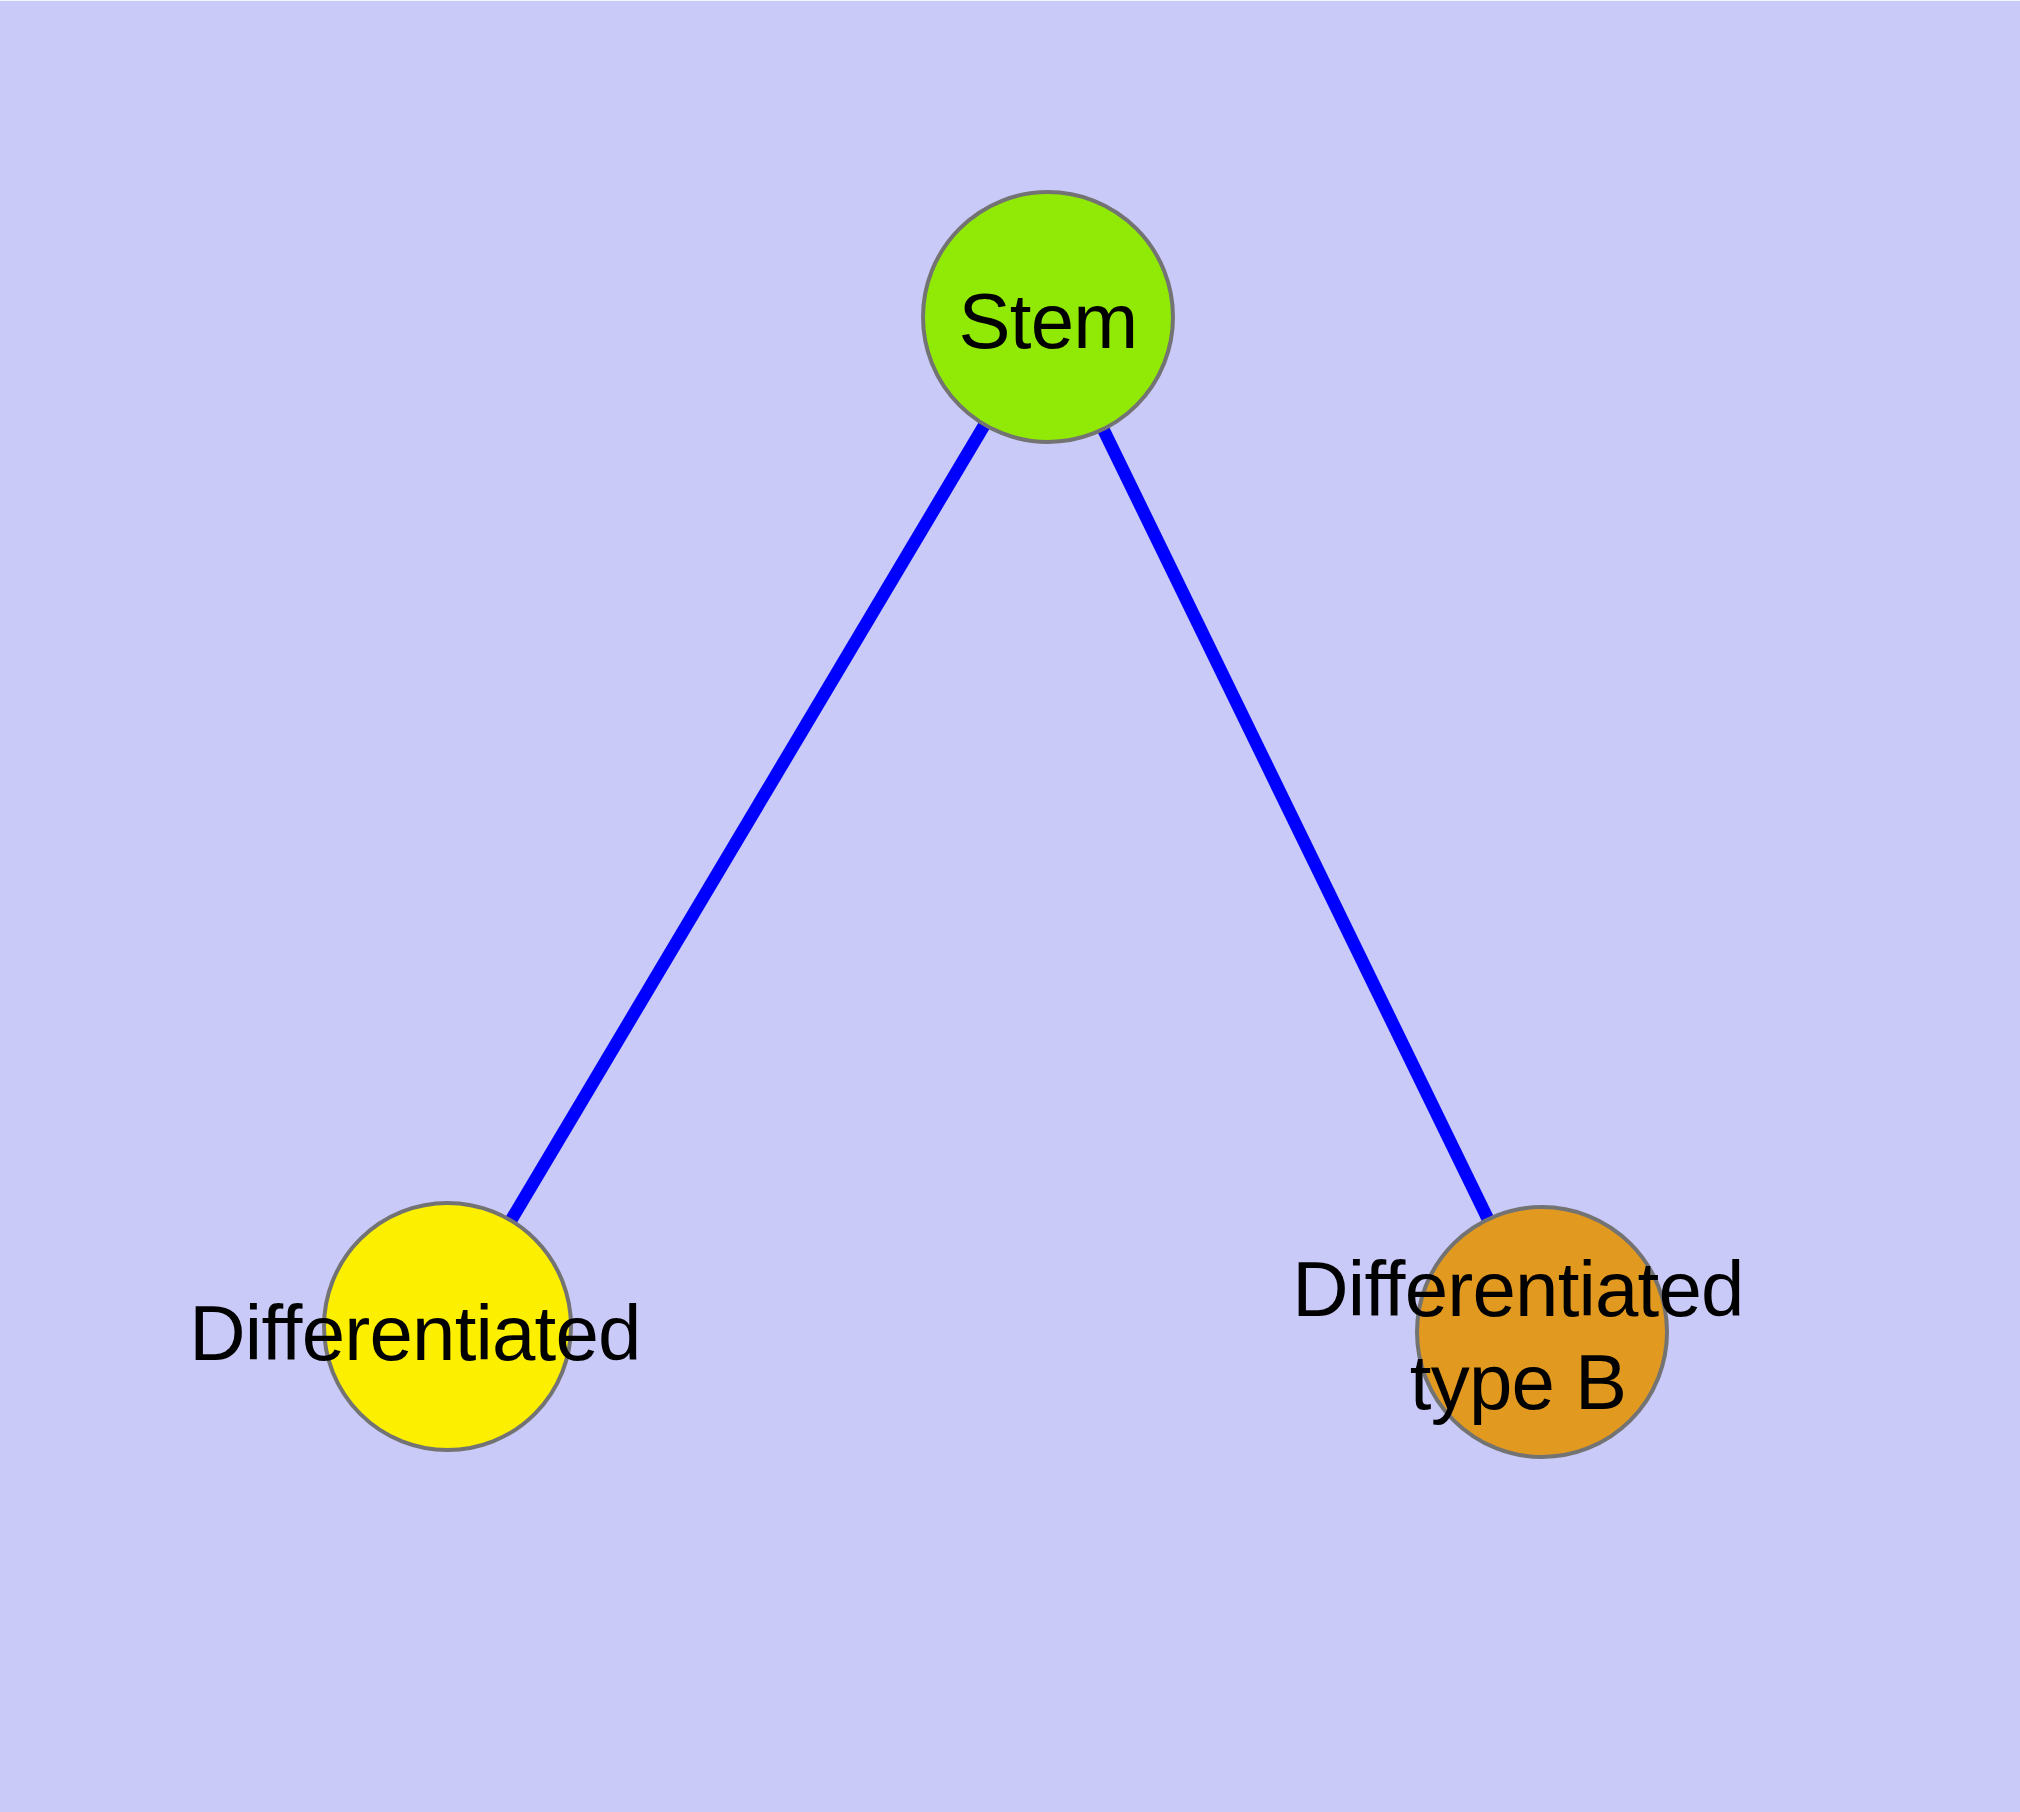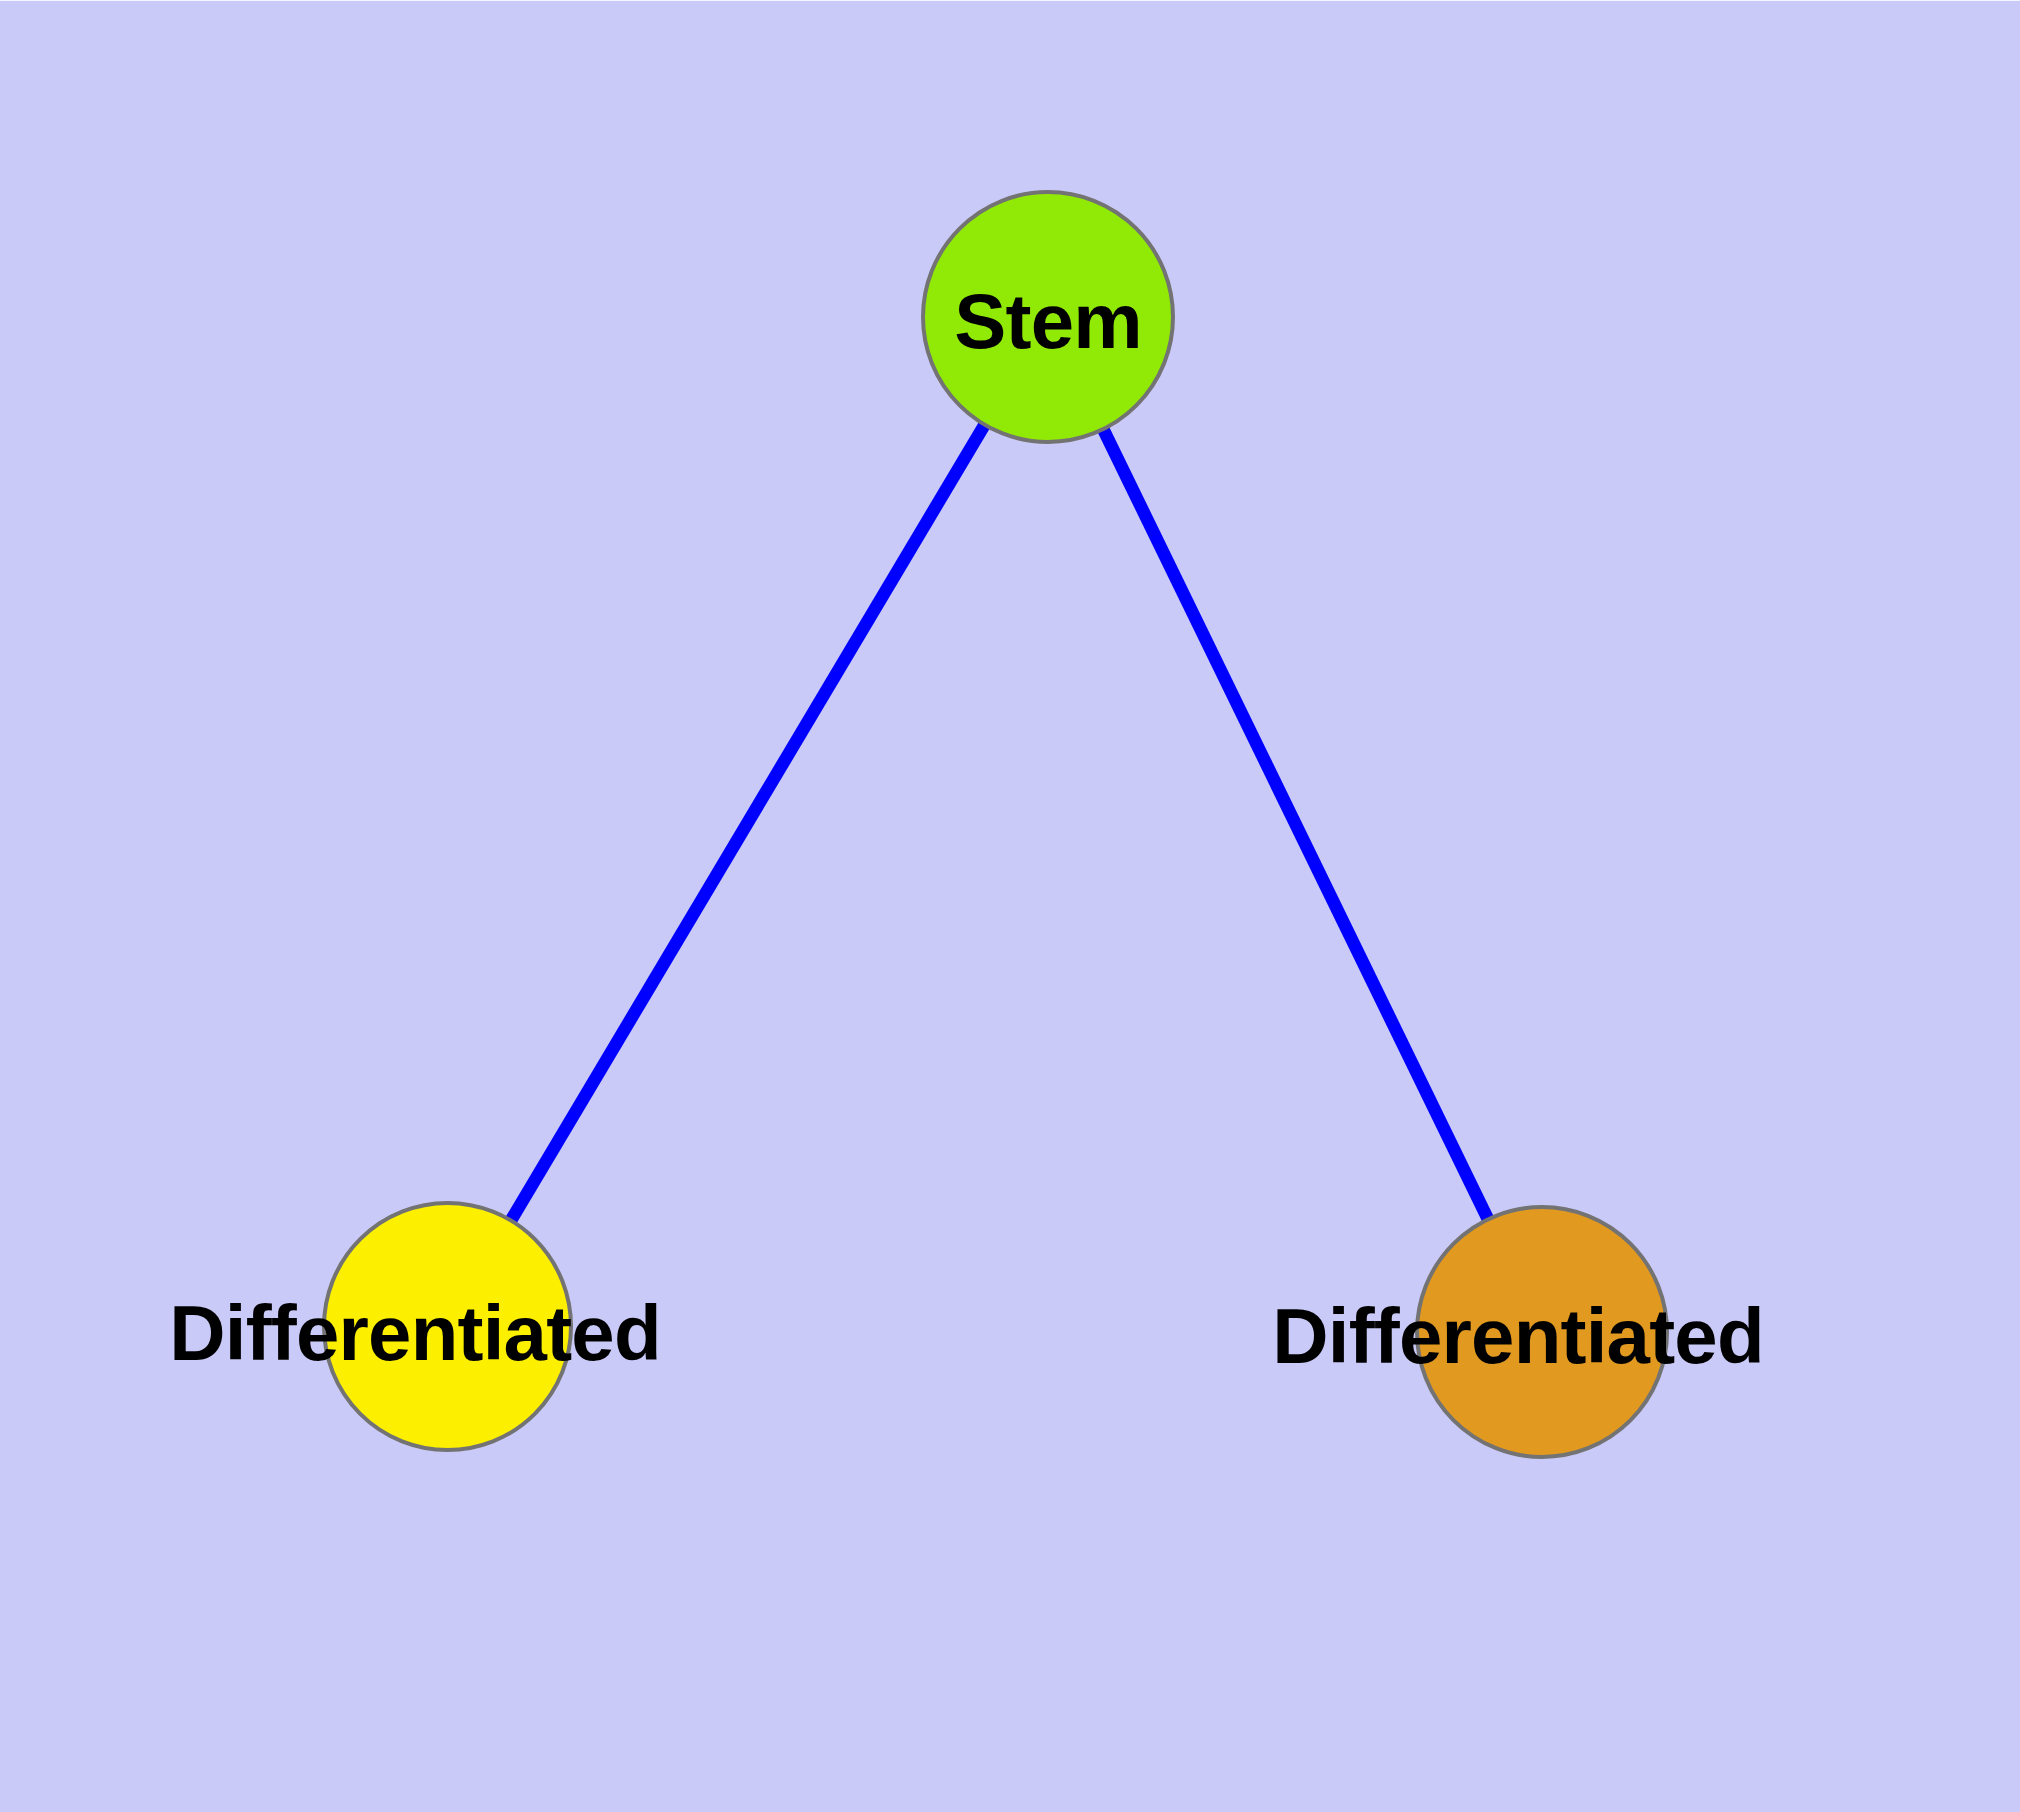--- a/index.html
+++ b/index.html
@@ -52,21 +52,21 @@
     left: 1415px;
     top: 1204px;
     width: 254px;
     height: 254px;
     background: var(--fill-type_b, #E2991F);
   }
   .label {
     position: absolute;
     z-index: 3;
     transform: translate(-50%, -50%);
-    font-weight: bold;
+    font-weight: normal;
     font-size: 78px;
     line-height: 93px;
     color: var(--text, #000000);
     text-align: center;
     white-space: nowrap;
     letter-spacing: -0.8px;
   }
   .label-stem { left: 1048px; top: 320px; }
   .label-type_a { left: 415px; top: 1332px; }
   .label-type_b { left: 1518px; top: 1335px; }
@@ -86,16 +86,17 @@
   <div class="node node-type_b"></div>
 
   <div class="label label-stem">Stem</div>
 
   <div class="label label-type_a">
     <div>Differentiated</div>
   </div>
 
   <div class="label label-type_b">
     <div>Differentiated</div>
+    <div>type B</div>
   </div>
 
 </div>
 
 
 </body></html>

